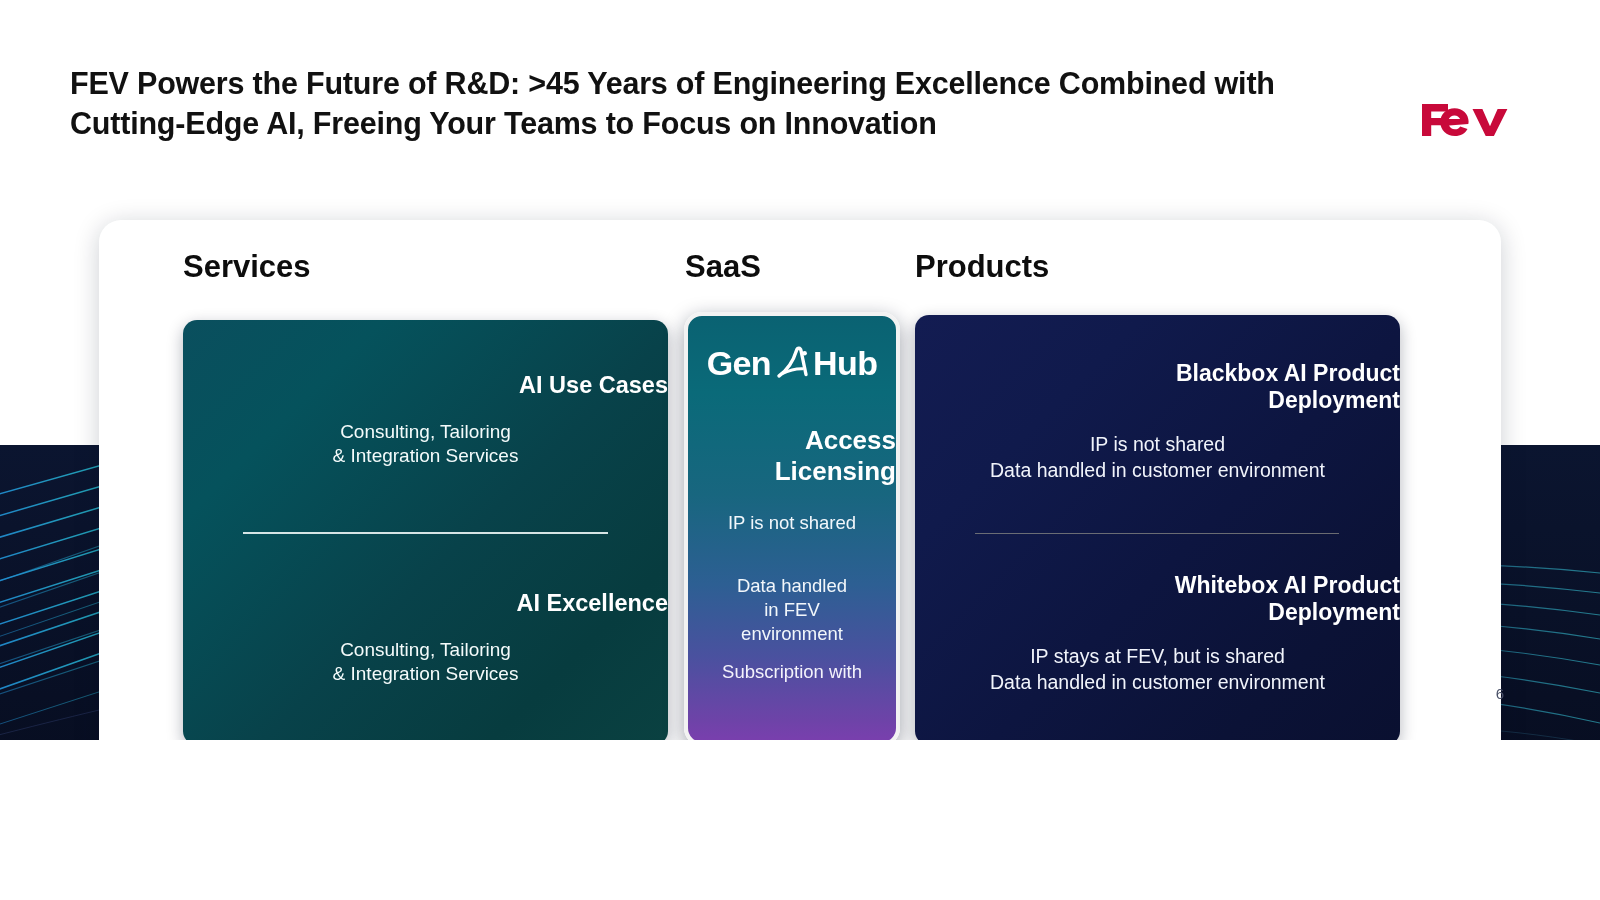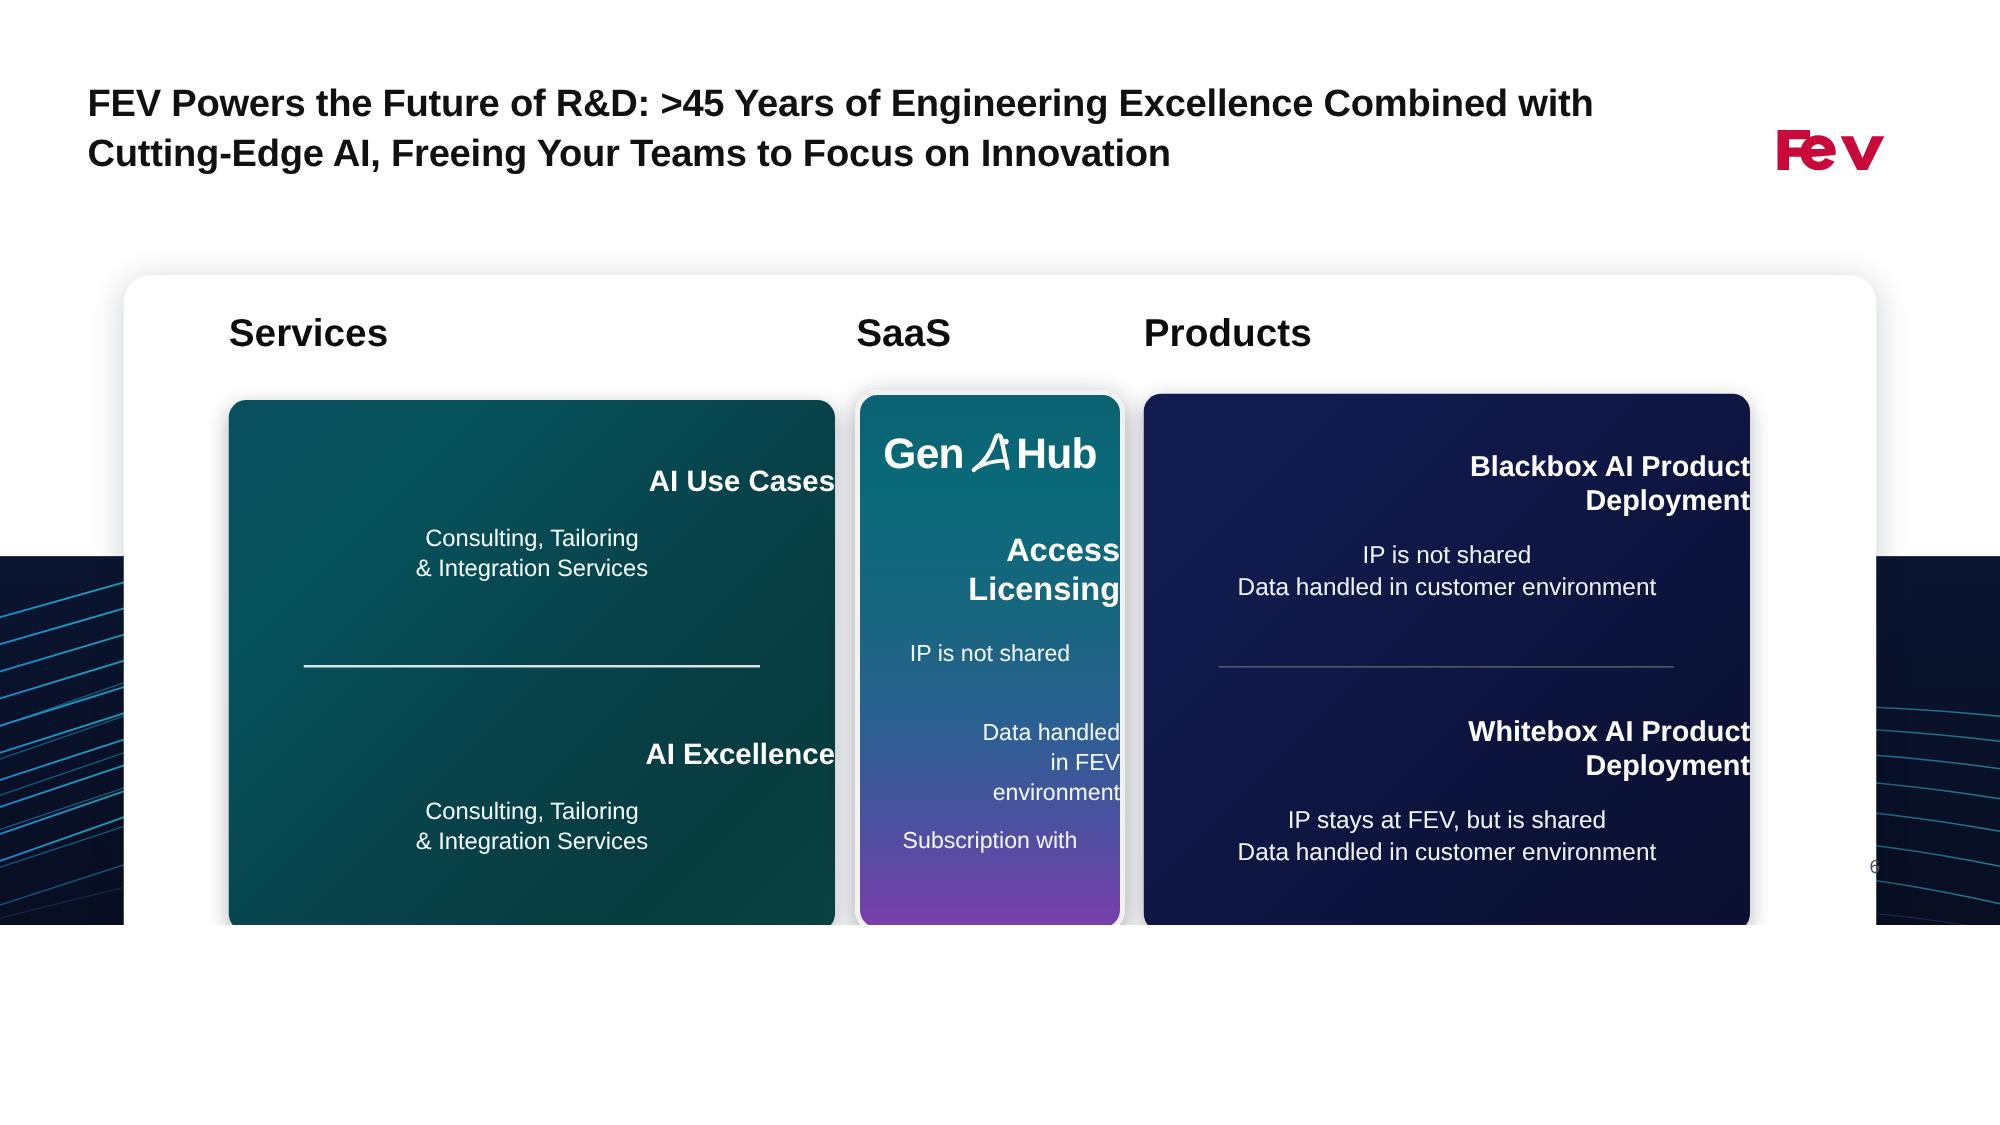--- a/index.html
+++ b/index.html
@@ -137,21 +137,21 @@
     display:flex; align-items:center;
   }
   .genai-a { display:inline-block; width:40px; height:40px; position:relative; margin:0 1px; }
   .saas-title {
     position:absolute;
     left:0; top:96px; width:208px;
     font-size:26px; font-weight:bold;
     text-align:right; line-height:1.18;margin-top:13px;
   }
   .saas-l1 { position:absolute; left:0; top:196px; width:208px; font-size:18.5px; text-align:center; color:#f2f7fb; }
-  .saas-l2 { position:absolute; left:0; top:258px; width:208px; font-size:18.5px; text-align:right; line-height:1.30; color:#f2f7fb; }
+  .saas-l2 { position:absolute; left:0; top:258px; width:208px; font-size:18.5px; text-align:center; line-height:1.30; color:#f2f7fb; }
   .saas-l3 { position:absolute; left:0; top:345px; width:208px; font-size:18.5px; text-align:center; color:#f4f3fb; }
 
   
   .pd-block { position:absolute; left:0; width:485px; }
   .pd-block .c-title { font-size:23px; }
   .pd-block .c-sub   { font-size:19.5px; margin-top:18px; color:#f1f4fb; }
   .pd-top { top:45px; }
   .pd-bot { top:257px; }
   .pd-divider {
     position:absolute;

